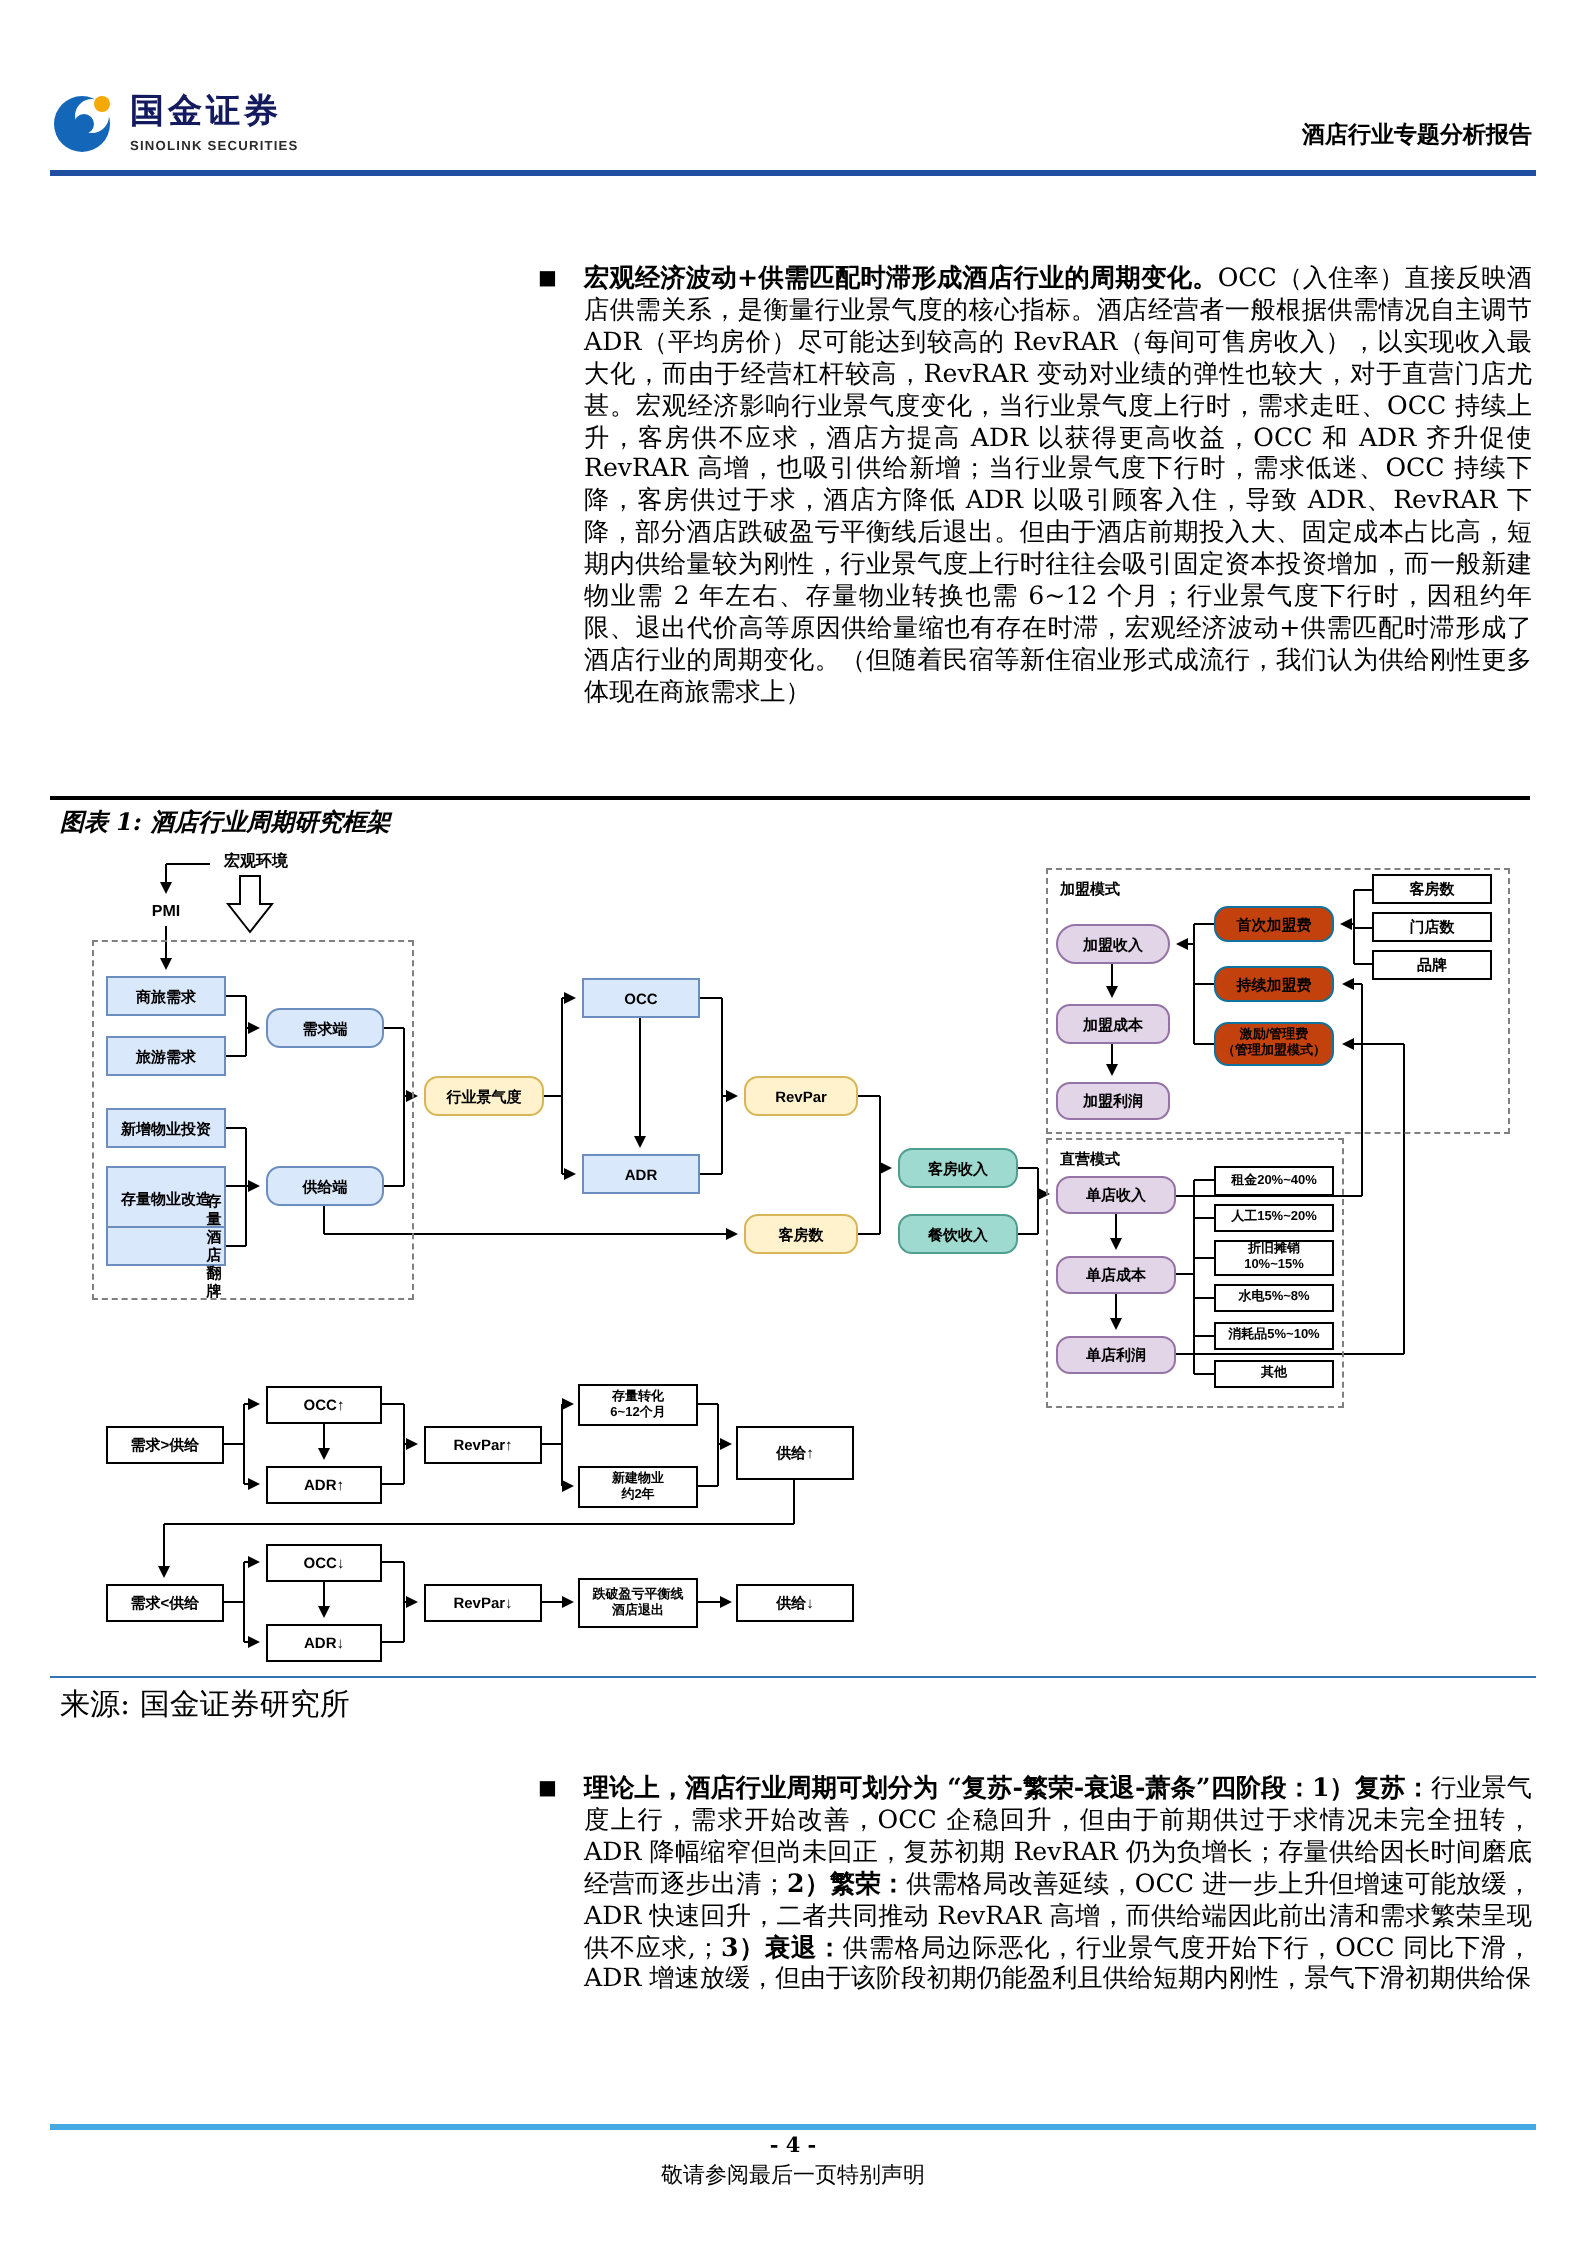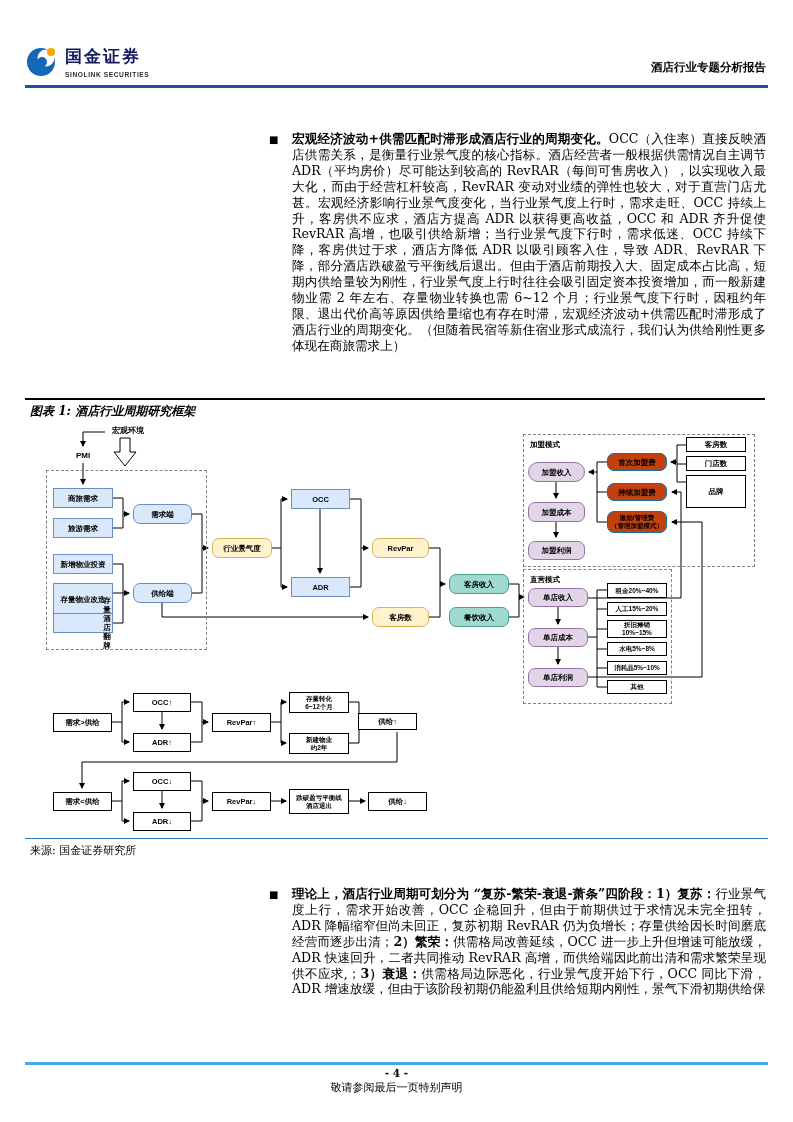--- a/index.html
+++ b/index.html
@@ -1,20 +1,20 @@
 <!DOCTYPE html>
 <html><head>
 <meta charset="utf-8">
 <style>
   html,body{margin:0;padding:0;background:#fff;}
   .page{position:relative;width:793px;height:1122px;background:#ffffff;overflow:hidden;
         font-family:"DejaVu Serif",serif;color:#000;}
 
   
-  .brand{position:absolute;left:25px;top:44px;display:flex;align-items:center;gap:6px;}
+  .brand{position:absolute;left:25px;top:44px;display:flex;align-items:flex-start;gap:6px;}
   .brand-text{display:flex;flex-direction:column;line-height:1;}
   .brand-cn{font:bold 17px "Liberation Sans",sans-serif;color:#141a5e;letter-spacing:2px;}
   .brand-en{font:bold 6.6px "Liberation Sans",sans-serif;color:#2b2b2b;letter-spacing:.6px;margin-top:3px;}
   .report-type{position:absolute;right:27px;top:60px;font:bold 11.5px "DejaVu Serif",serif;}
   .header-rule{position:absolute;left:25px;top:85px;width:743px;height:3px;background:#1e4fa1;}
 
   
   .sec-title{position:absolute;left:268px;top:93px;width:500px;
              font:bold 14.5px "Liberation Sans",sans-serif;letter-spacing:.5px;}
 
@@ -22,21 +22,21 @@
   .para{position:absolute;left:292px;width:474px;font-size:12.6px;line-height:15.9px;
         text-align:justify;}
   .para .b{font-weight:bold;}
   .bullet{position:absolute;left:-23px;top:1px;font-size:10px;font-family:"DejaVu Sans",sans-serif;}
 
   
   .figure{position:absolute;left:25px;top:398px;width:743px;}
   .fig-topline{position:absolute;left:0;top:0;width:740px;height:2px;background:#000;}
   .fig-caption{position:absolute;left:5px;top:5px;font:bold italic 12px "DejaVu Serif",serif;}
   .fig-divider{position:absolute;left:0;top:440px;width:743px;height:1px;background:#2e75b6;}
-  .fig-source{position:absolute;left:5px;top:445px;font-size:11px;}
+  .fig-source{position:absolute;left:5px;top:445px;font-size:15px;}
 
   .canvas{position:absolute;left:0;top:27px;width:743px;height:411px;}
   .canvas svg{position:absolute;left:0;top:0;}
 
   .nd{position:absolute;display:flex;align-items:center;justify-content:center;text-align:center;
       font:bold 7.5px "Liberation Sans",sans-serif;color:#000;white-space:pre-line;
       line-height:1.2;box-sizing:border-box;background:#fff;}
   .r{border:1px solid #000;}
   .rd{border:1px solid #000;border-radius:7px;}
   .blue{background:#dae8fc;border-color:#6c8ebf;}
@@ -185,42 +185,42 @@
 
       <div class="nd rd purple" style="left:503px;top:37px;width:57px;height:20px;border-radius:10px;">加盟收入</div>
       <div class="nd rd purple" style="left:503px;top:77px;width:57px;height:20px;">加盟成本</div>
       <div class="nd rd purple" style="left:503px;top:116px;width:57px;height:19px;">加盟利润</div>
       <div class="nd rd cyan" style="left:582px;top:28px;width:60px;height:18px;">首次加盟费</div>
       <div class="nd rd cyan" style="left:582px;top:58px;width:60px;height:18px;">持续加盟费</div>
       <div class="nd rd cyan sm" style="left:582px;top:86px;width:60px;height:22px;">激励/管理费
 （管理加盟模式）</div>
       <div class="nd r white" style="left:661px;top:12px;width:60px;height:15px;">客房数</div>
       <div class="nd r white" style="left:661px;top:31px;width:60px;height:15px;">门店数</div>
-      <div class="nd r white" style="left:661px;top:50px;width:60px;height:33px;">品牌</div>
+      <div class="nd r white" style="left:661px;top:50px;width:60px;height:15px;">品牌</div>
 
       <div class="nd rd purple" style="left:503px;top:163px;width:60px;height:19px;">单店收入</div>
       <div class="nd rd purple" style="left:503px;top:203px;width:60px;height:19px;">单店成本</div>
       <div class="nd rd purple" style="left:503px;top:243px;width:60px;height:19px;">单店利润</div>
       <div class="nd r white sm" style="left:582px;top:158px;width:60px;height:15px;">租金20%~40%</div>
       <div class="nd r white sm" style="left:582px;top:177px;width:60px;height:14px;">人工15%~20%</div>
       <div class="nd r white sm" style="left:582px;top:195px;width:60px;height:18px;">折旧摊销
 10%~15%</div>
       <div class="nd r white sm" style="left:582px;top:217px;width:60px;height:14px;">水电5%~8%</div>
       <div class="nd r white sm" style="left:582px;top:236px;width:60px;height:14px;">消耗品5%~10%</div>
       <div class="nd r white sm" style="left:582px;top:255px;width:60px;height:14px;">其他</div>
 
       <div class="nd r white" style="left:28px;top:288px;width:59px;height:19px;">需求&gt;供给</div>
       <div class="nd r white" style="left:108px;top:268px;width:58px;height:19px;">OCC↑</div>
       <div class="nd r white" style="left:108px;top:308px;width:58px;height:19px;">ADR↑</div>
       <div class="nd r white" style="left:187px;top:288px;width:59px;height:19px;">RevPar↑</div>
       <div class="nd r white sm" style="left:264px;top:267px;width:60px;height:21px;">存量转化
 6~12个月</div>
       <div class="nd r white sm" style="left:264px;top:308px;width:60px;height:21px;">新建物业
 约2年</div>
-      <div class="nd r white" style="left:333px;top:288px;width:59px;height:17px;">供给↑</div>
+      <div class="nd r white" style="left:343px;top:288px;width:59px;height:27px;">供给↑</div>
 
       <div class="nd r white" style="left:28px;top:367px;width:59px;height:19px;">需求&lt;供给</div>
       <div class="nd r white" style="left:108px;top:347px;width:58px;height:19px;">OCC↓</div>
       <div class="nd r white" style="left:108px;top:387px;width:58px;height:19px;">ADR↓</div>
       <div class="nd r white" style="left:187px;top:367px;width:59px;height:19px;">RevPar↓</div>
       <div class="nd r white sm" style="left:264px;top:364px;width:60px;height:25px;">跌破盈亏平衡线
 酒店退出</div>
       <div class="nd r white" style="left:343px;top:367px;width:59px;height:19px;">供给↓</div>
     </div>
 

